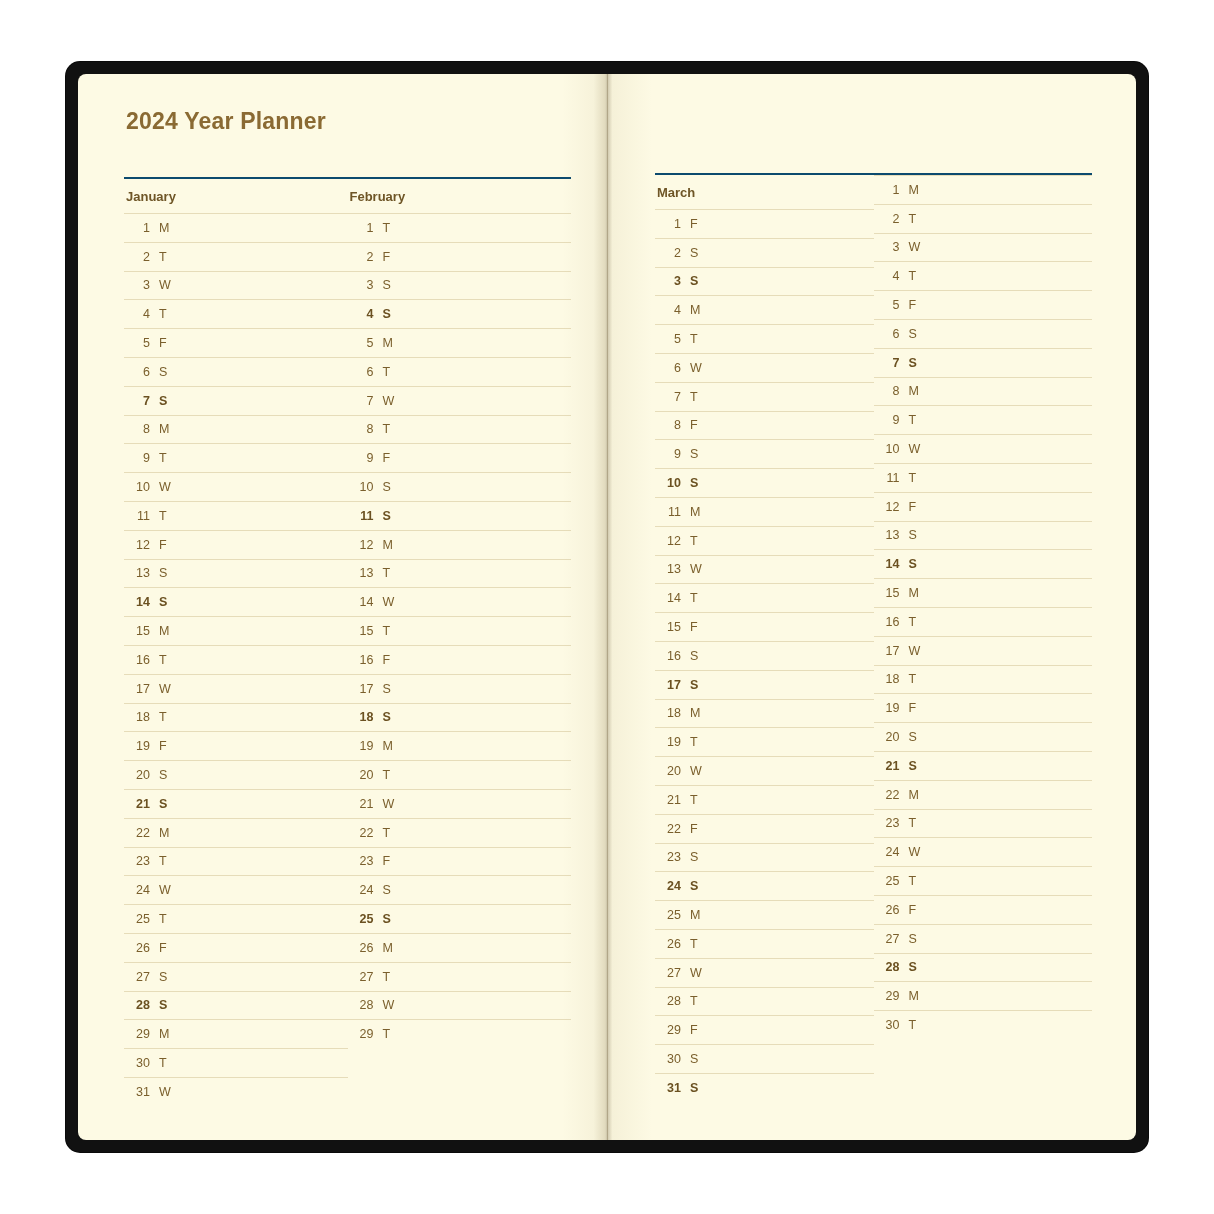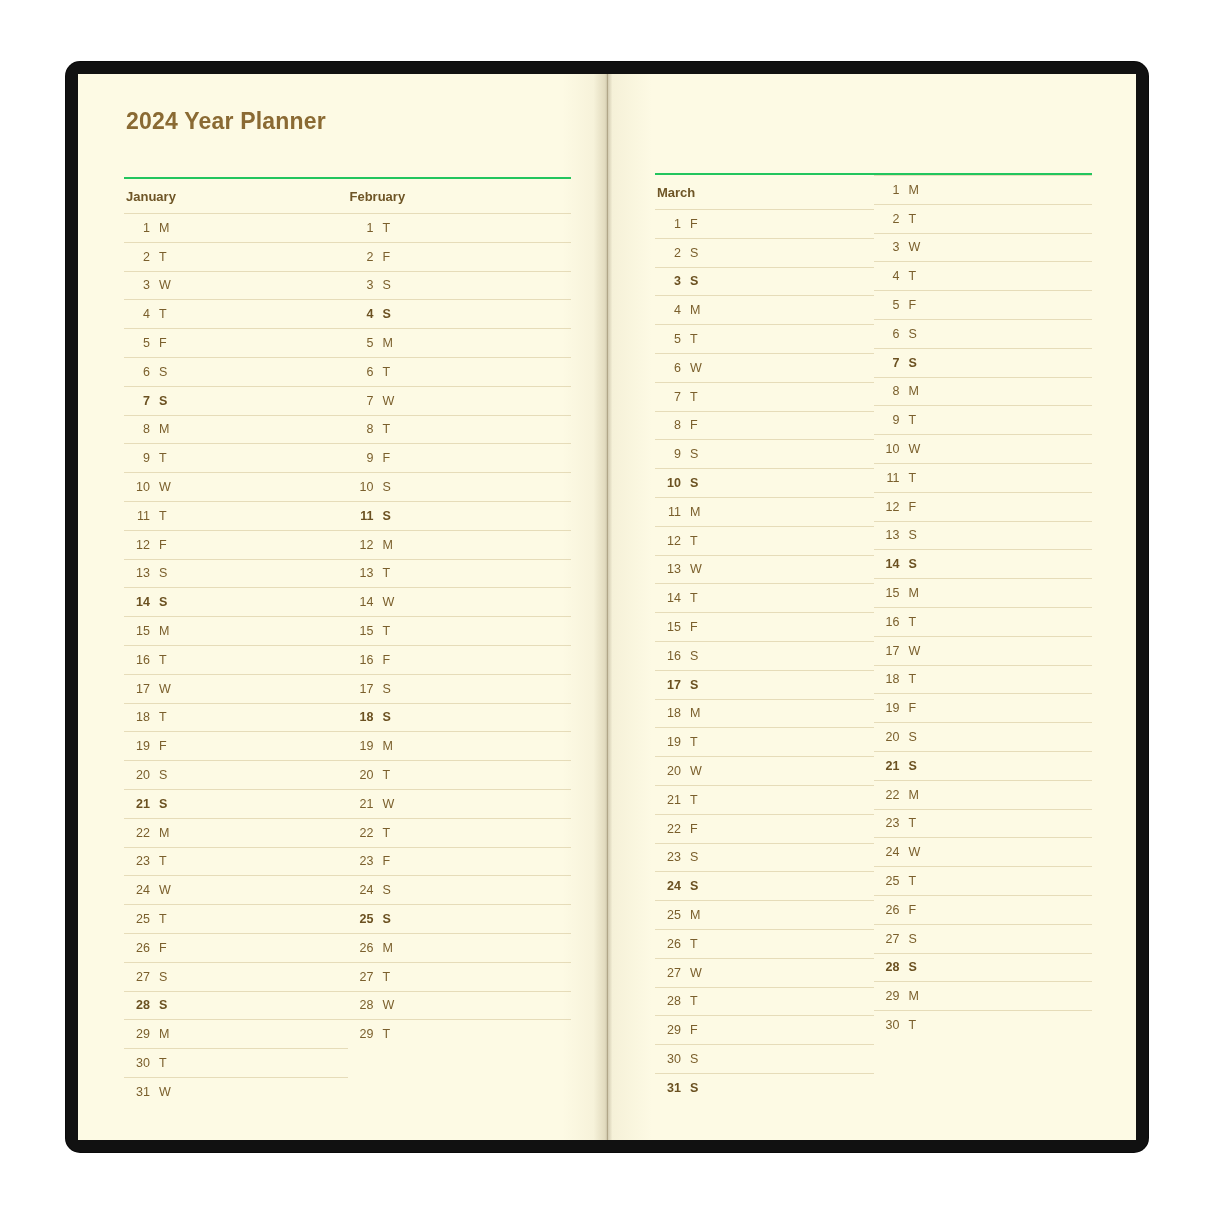--- a/index.html
+++ b/index.html
@@ -27,21 +27,21 @@
     border-radius: 14px;
     box-shadow: 0 0 0 1px #0a0a0a;
   }
   .paper {
     position: absolute;
     left: 12px;
     top: 12px;
     right: 12px;
     bottom: 12px;
     background: #fdfae4;
-    border-radius: 0;
+    border-radius: 8px;
     overflow: hidden;
   }
   
   .gutter {
     position: absolute;
     left: 50%;
     top: 0;
     bottom: 0;
     width: 90px;
     margin-left: -45px;
@@ -88,21 +88,21 @@
     font-weight: bold;
     color: #8a6a33;
     letter-spacing: 0.2px;
     margin: 0 0 42px 2px;
   }
   .title-spacer { height: 65px; }
 
   .columns {
     display: flex;
     gap: 0;
-    border-top: 2px solid #22c55e;
+    border-top: 2px solid #0c4a6e;
   }
   .month-col {
     flex: 1 1 50%;
     box-sizing: border-box;
   }
   .month-head {
     font-size: 13px;
     font-weight: bold;
     color: #6e5526;
     padding: 10px 0 9px 2px;

